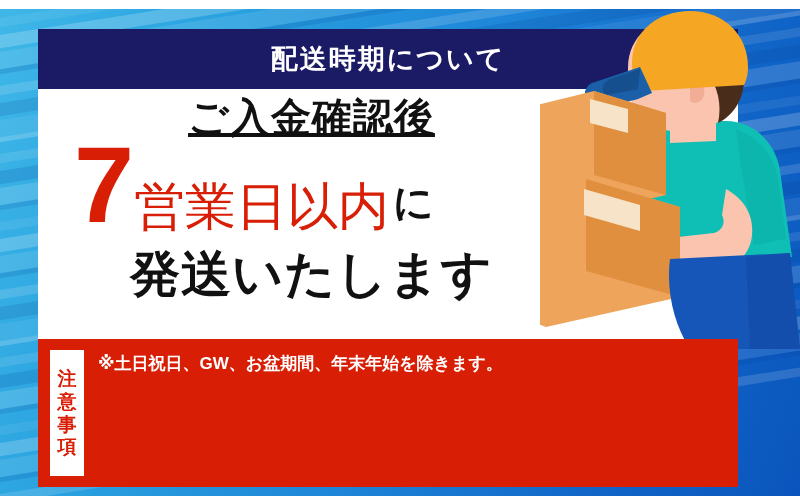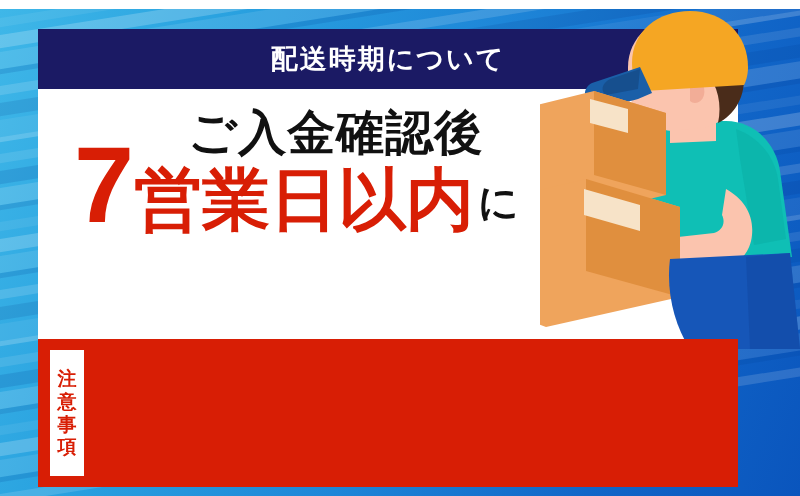--- a/index.html
+++ b/index.html
@@ -66,46 +66,47 @@
     position: absolute;
     left: 38px;
     top: 80px;
     width: 560px;
     height: 240px;
     z-index: 6;
   }
   .line-kakunin {
     position: absolute;
     left: 150px;
-    top: 12px;
-    font-size: 48px;
+    top: 1px;
+    font-size: 40px;
     font-weight: 700;
     color: #111111;
     letter-spacing: 1px;
     white-space: nowrap;
+    text-decoration: underline;
   }
   .line-big {
     position: absolute;
     left: 36px;
     top: 50px;
     display: flex;
     align-items: flex-end;
     white-space: nowrap;
   }
   .num-seven {
     font-size: 108px;
     line-height: 0.86;
     font-weight: 700;
     color: #d81e05;
     letter-spacing: -2px;
   }
   .red-main {
-    font-size: 68px;
+    font-size: 51px;
     line-height: 0.95;
-    font-weight: 700;
+    font-weight: 400;
     color: #d81e05;
     letter-spacing: 0px;
     margin-left: 2px;
   }
   .kana-ni {
     font-size: 40px;
     line-height: 1.5;
     font-weight: 700;
     color: #111111;
     margin-left: 4px;
@@ -272,26 +273,28 @@
     </svg>
   </div>
 
   <div class="message">
     <div class="line-kakunin">ご入金確認後</div>
     <div class="line-big">
       <span class="num-seven">7</span>
       <span class="red-main">営業日以内</span>
       <span class="kana-ni">に</span>
     </div>
+    <div class="line-hassou">発送いたします</div>
   </div>
 
   <div class="notice">
     <div class="notice-label" id="notice-label">
         <span>注</span>
         <span>意</span>
         <span>事</span>
         <span>項</span>
       </div>
     <div class="notice-body" id="notice-body">
+        <div class="notice-item"><span class="mk">※</span>土日祝日、GW、お盆期間、年末年始を除きます。</div>
       </div>
   </div>
 
 </div>
 
 </body></html>

